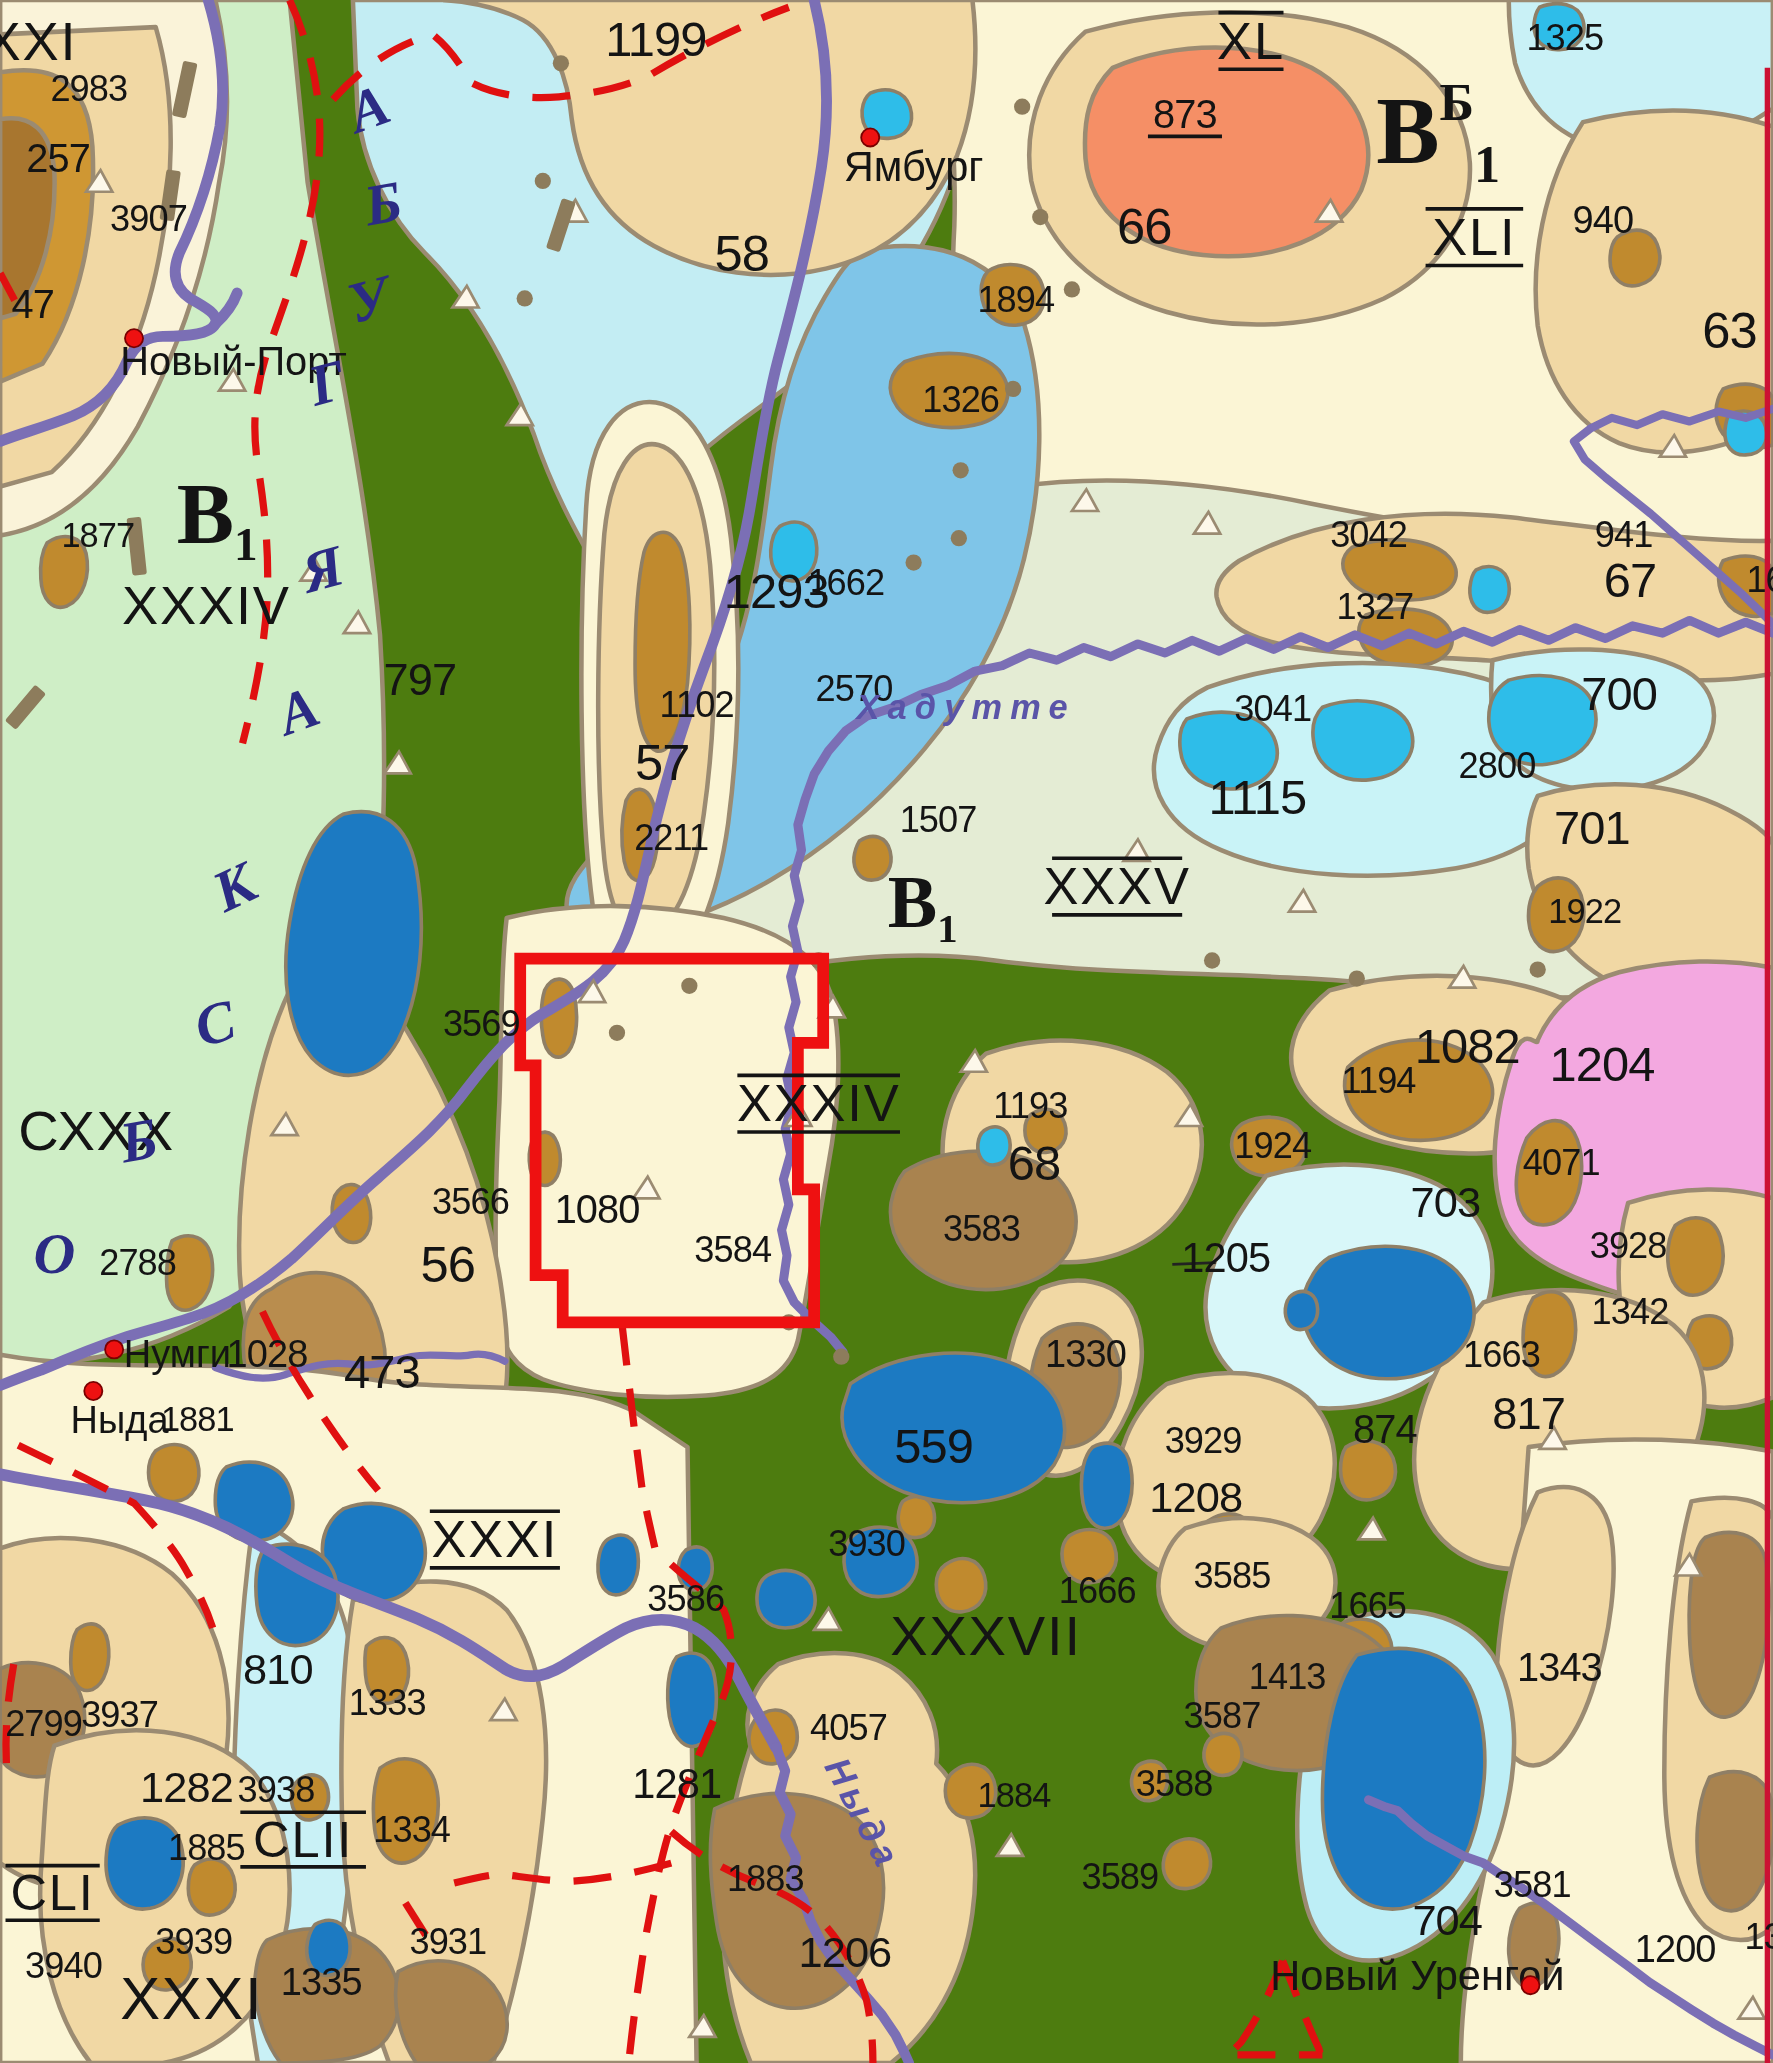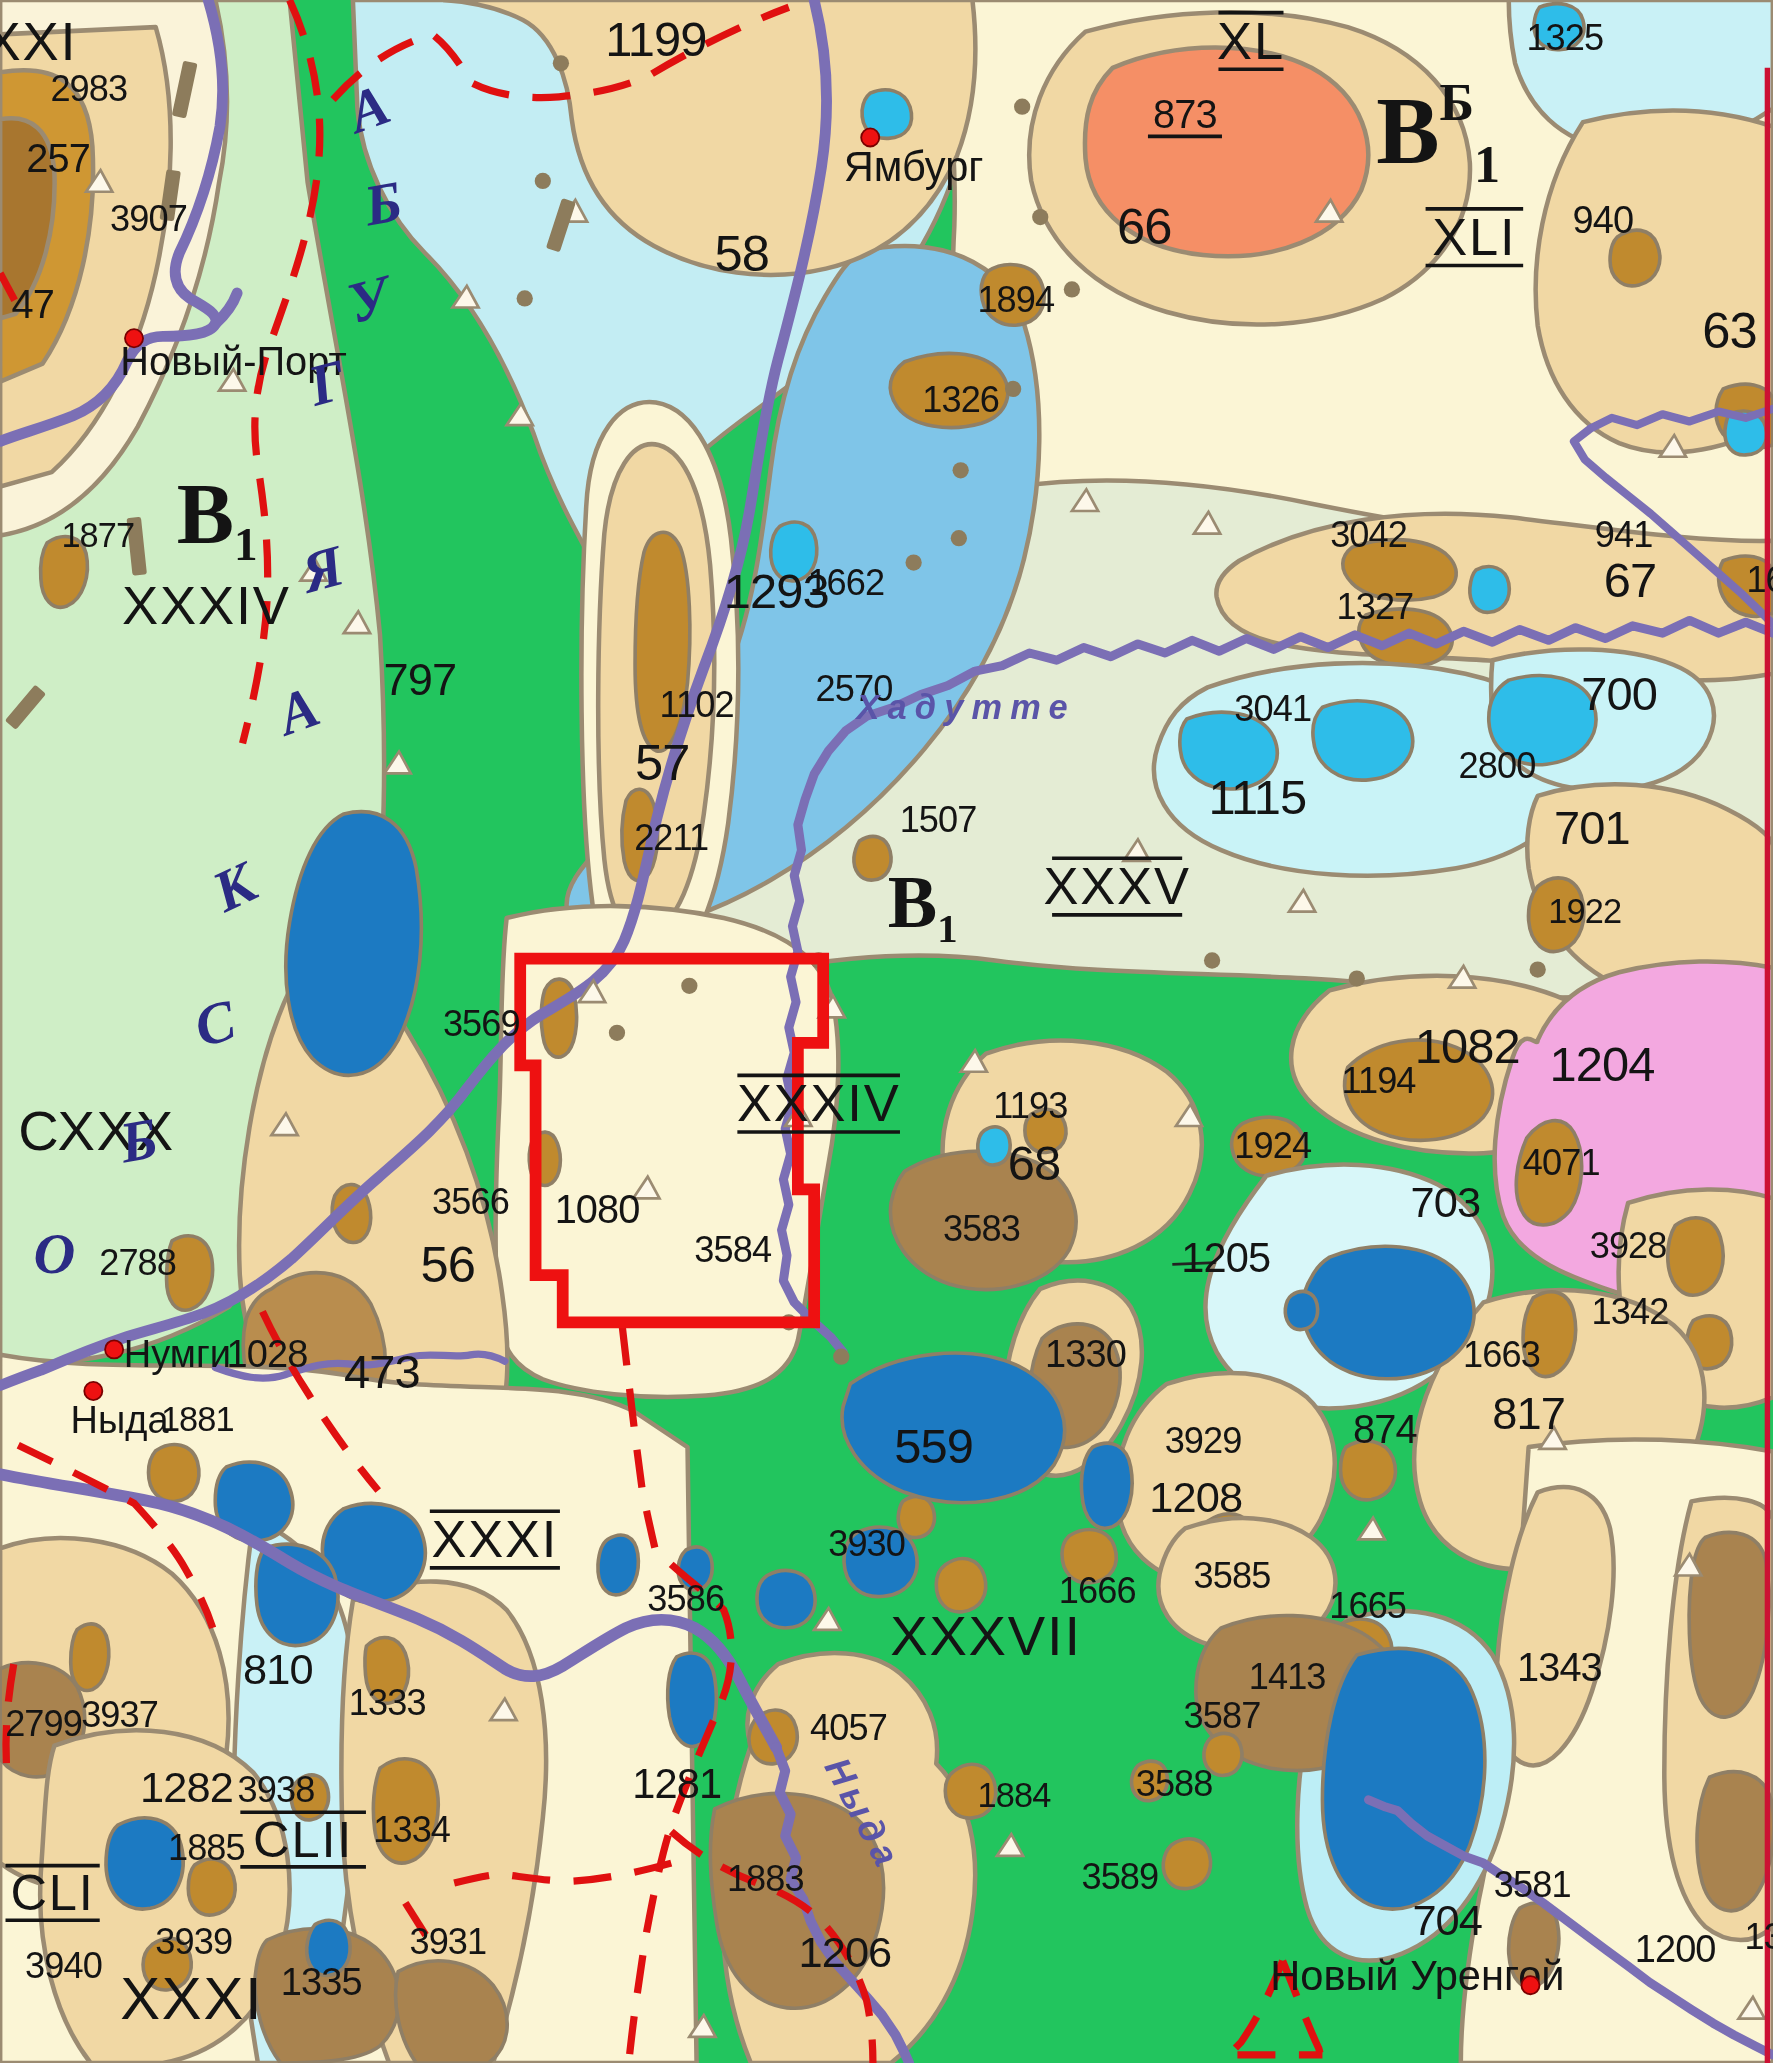--- a/index.html
+++ b/index.html
@@ -1,16 +1,16 @@
 <!DOCTYPE html>
 <html style="font-size:14.5px"><head>
 <meta charset="utf-8">
 <style>
   html,body{margin:0;padding:0;background:#888;}
-  #stage{width:1773px;height:2063px;position:relative;overflow:hidden;background:#22c55e;}
+  #stage{width:1773px;height:2063px;position:relative;overflow:hidden;background:#4d7c0f;}
   svg{display:block}
   .rg{stroke:#9b8b72;stroke-width:5;stroke-linejoin:round;}
   .rg2{stroke:#8f7f66;stroke-width:4;stroke-linejoin:round;}
   .river{fill:none;stroke:#7b6fb5;stroke-linecap:round;stroke-linejoin:round;}
   .redline{fill:none;stroke:#e01010;stroke-width:8;stroke-dasharray:42 26;stroke-linecap:butt;}
   .lbl{font-family:"Liberation Sans",sans-serif;fill:#141414;}
   .num{letter-spacing:-1px;}
   .zone{font-family:"Liberation Serif",serif;font-weight:bold;}
   .bay{font-family:"Liberation Serif",serif;font-weight:bold;font-style:italic;fill:#2b2b84;}
   .riverlbl{font-family:"Liberation Sans",sans-serif;font-weight:bold;font-style:italic;fill:#5a54a8;}

